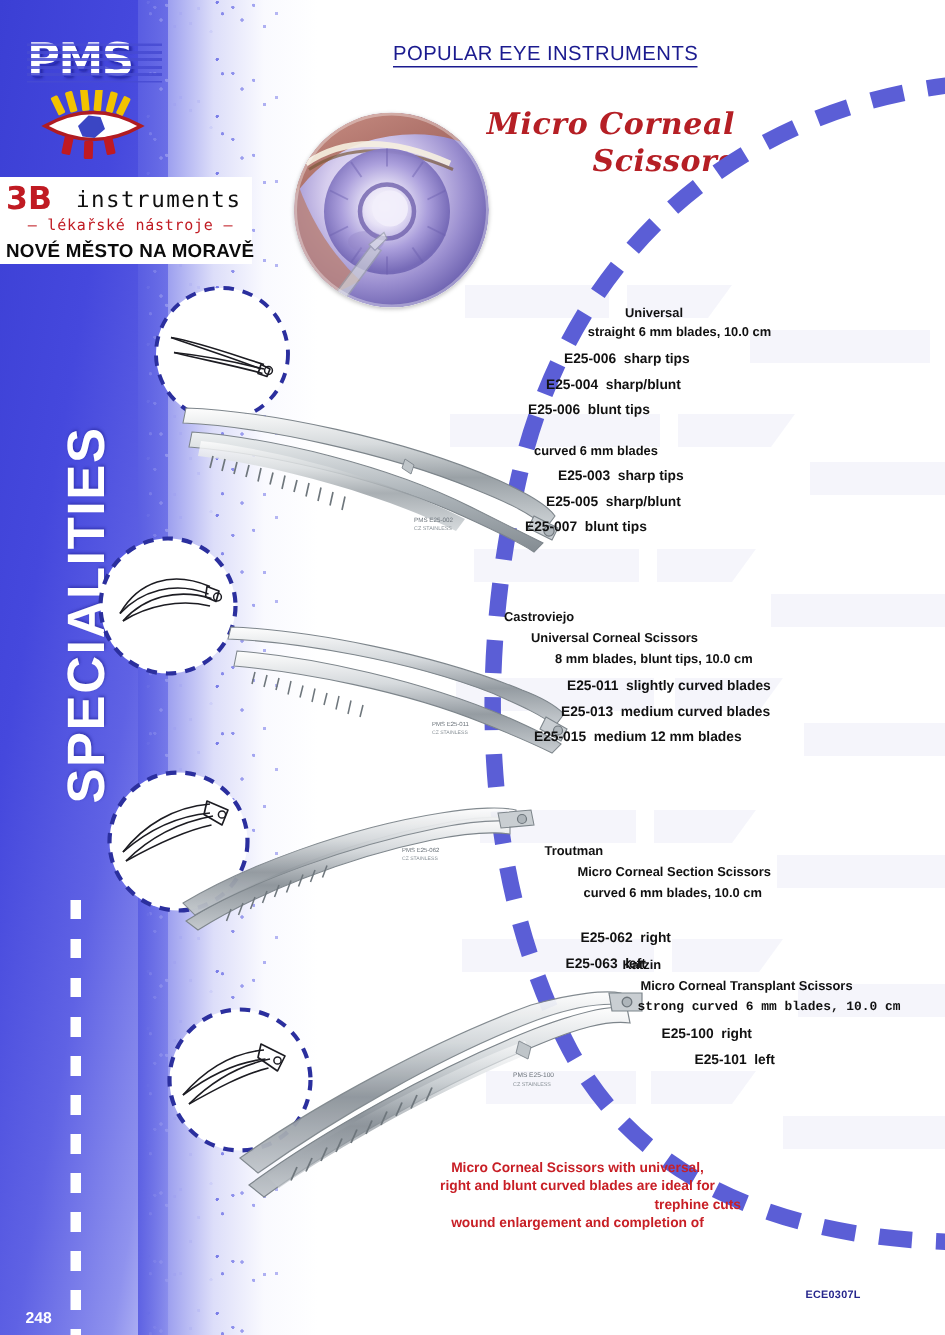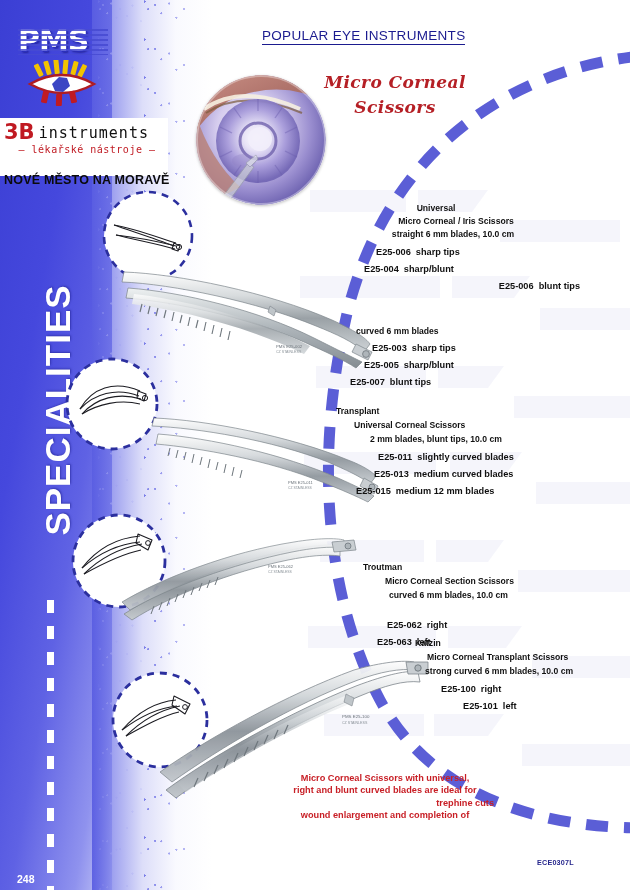--- a/index.html
+++ b/index.html
@@ -73,31 +73,31 @@
   .brand-3b{
     position:absolute;left:4px;top:122px;width:166px;
   }
   .brand-line1{white-space:nowrap;line-height:20px;}
   .brand-3b-big{
     font-family:"DejaVu Sans", sans-serif;
     font-weight:bold;font-size:21px;color:#c01a22;vertical-align:-1px;
   }
   .brand-inst{
     font-family:"DejaVu Sans Mono", monospace;
-    font-size:15px;color:#101010;letter-spacing:1px;margin-left:4px;
+    font-size:15px;color:#101010;letter-spacing:1px;margin-left:16px;
   }
   .brand-line2{
     font-family:"DejaVu Sans Mono", monospace;
     font-size:10px;color:#c01a22;letter-spacing:.5px;
     text-align:center;margin-top:1px;white-space:nowrap;
   }
   .brand-line3{
     font-family:"Liberation Sans", sans-serif;
     font-weight:bold;font-size:12.5px;color:#0b0b0b;
-    margin-top:18px;white-space:nowrap;letter-spacing:.2px;
+    margin-top:4px;white-space:nowrap;letter-spacing:.2px;
   }
 
   
   .specialities{
     position:absolute;left:-92px;top:390px;width:300px;
     transform:rotate(-90deg);
     font-family:"Liberation Sans", sans-serif;
     font-weight:bold;font-size:35px;letter-spacing:1px;
     color:#ffffff;text-align:center;
     text-shadow:1px 1px 2px rgba(30,30,140,.55);
@@ -115,22 +115,22 @@
     font-weight:normal;font-size:13.5px;letter-spacing:.3px;
     color:#1b1b8f;
     border-bottom:1.6px solid #1b1b8f;padding-bottom:1px;
   }
 
   
   .script-title{
     position:absolute;left:300px;top:70px;width:190px;
     font-family:"DejaVu Serif", serif;
     font-style:italic;font-weight:bold;
-    font-size:17px;color:#b51f25;
-    text-align:center;line-height:25px;
+    font-size:20px;color:#b51f25;
+    text-align:right;line-height:25px;
     letter-spacing:.4px;
   }
 
   
   .eye-photo{
     position:absolute;left:196px;top:75px;width:130px;height:130px;
     border-radius:50%;
     overflow:hidden;
     box-shadow:0 1px 3px rgba(0,0,0,.25);
   }
@@ -509,55 +509,54 @@
       <path d="M256 2 L278 2 L278 14 L258 14 Z" fill="#c9ced2" stroke="#7d858b" stroke-width=".8"></path>
       <circle cx="268" cy="8" r="3.2" fill="#aeb5ba" stroke="#6e767c" stroke-width=".9"></circle>
       <path d="M196 34 L204 38 L202 46 L194 42 Z" fill="#bfc5c9" stroke="#7d858b" stroke-width=".6"></path>
       <text x="192" y="58" font-family="Liberation Sans, sans-serif" font-size="4.4" fill="#6b737a">PMS  E25-100</text>
       <text x="192" y="64" font-family="Liberation Sans, sans-serif" font-size="3.6" fill="#8a9298">CZ STAINLESS</text>
     </svg>
   </div>
 
   <div class="block" style="left:350px;top:203px;width:230px;">
     <div class="blk-line l-name" style="text-align:center;padding-right:58px;">Universal</div>
-    <div class="blk-line l-desc" style="text-align:center;padding-right:18px;margin-top:3px;">Micro Corneal / Iris Scissors</div>
     <div class="blk-line l-spec" style="text-align:center;padding-right:24px;margin-top:3px;">straight 6 mm blades,  10.0 cm</div>
 
     <div class="blk-line l-code" style="margin-top:8px;padding-left:26px;">
       <span class="cd">E25-006</span>&nbsp;
       <span class="ds">sharp tips</span>
     </div>
     <div class="blk-line l-code" style="margin-top:7px;padding-left:14px;">
       <span class="cd">E25-004</span>&nbsp;
       <span class="ds">sharp/blunt</span>
     </div>
-    <div class="blk-line l-code" style="margin-top:7px;padding-left:2px;text-align:right;">
+    <div class="blk-line l-code" style="margin-top:7px;padding-left:2px;">
       <span class="cd">E25-006</span>&nbsp;
       <span class="ds">blunt tips</span>
     </div>
 
-    <div class="blk-line l-spec" style="margin-top:35px;padding-left:6px;">curved 6 mm blades</div>
+    <div class="blk-line l-spec" style="margin-top:17px;padding-left:6px;">curved 6 mm blades</div>
     <div class="blk-line l-code" style="margin-top:7px;padding-left:22px;">
       <span class="cd">E25-003</span>&nbsp;
       <span class="ds">sharp tips</span>
     </div>
     <div class="blk-line l-code" style="margin-top:7px;padding-left:14px;">
       <span class="cd">E25-005</span>&nbsp;
       <span class="ds">sharp/blunt</span>
     </div>
     <div class="blk-line l-code" style="margin-top:7px;padding-left:0px;">
       <span class="cd">E25-007</span>&nbsp;
       <span class="ds">blunt tips</span>
     </div>
   </div>
 
   <div class="block" style="left:336px;top:406px;width:240px;">
-    <div class="blk-line l-name">Transplant</div>
+    <div class="blk-line l-name">Castroviejo</div>
     <div class="blk-line l-desc" style="margin-top:4px;padding-left:18px;">Universal Corneal Scissors</div>
-    <div class="blk-line l-spec" style="margin-top:4px;padding-left:34px;">2 mm blades, blunt tips, 10.0 cm</div>
+    <div class="blk-line l-spec" style="margin-top:4px;padding-left:34px;">8 mm blades, blunt tips, 10.0 cm</div>
     <div class="blk-line l-code" style="margin-top:8px;padding-left:42px;">
       <span class="cd">E25-011</span>&nbsp;
       <span class="ds">slightly curved blades</span>
     </div>
     <div class="blk-line l-code" style="margin-top:7px;padding-left:38px;">
       <span class="cd">E25-013</span>&nbsp;
       <span class="ds">medium curved blades</span>
     </div>
     <div class="blk-line l-code" style="margin-top:7px;padding-left:20px;">
       <span class="cd">E25-015</span>&nbsp;
@@ -575,21 +574,21 @@
     </div>
     <div class="blk-line l-code" style="margin-top:7px;padding-left:14px;">
       <span class="cd">E25-063</span>&nbsp;
       <span class="ds">left</span>
     </div>
   </div>
 
   <div class="block" style="left:415px;top:638px;width:215px;">
     <div class="blk-line l-name">Katzin</div>
     <div class="blk-line l-desc" style="margin-top:4px;padding-left:12px;">Micro Corneal Transplant Scissors</div>
-    <div class="blk-line l-spec" style="margin-top:4px;padding-left:10px;">strong curved 6 mm blades, 10.0 cm</div>
+    <div class="blk-line l-spec" style="margin-top:4px;padding-left:10px;font-family:Liberation Mono, monospace;">strong curved 6 mm blades, 10.0 cm</div>
     <div class="blk-line l-code" style="margin-top:8px;padding-left:26px;">
       <span class="cd">E25-100</span>&nbsp;
       <span class="ds">right</span>
     </div>
     <div class="blk-line l-code" style="margin-top:7px;padding-left:48px;">
       <span class="cd">E25-101</span>&nbsp;
       <span class="ds">left</span>
     </div>
   </div>
 

